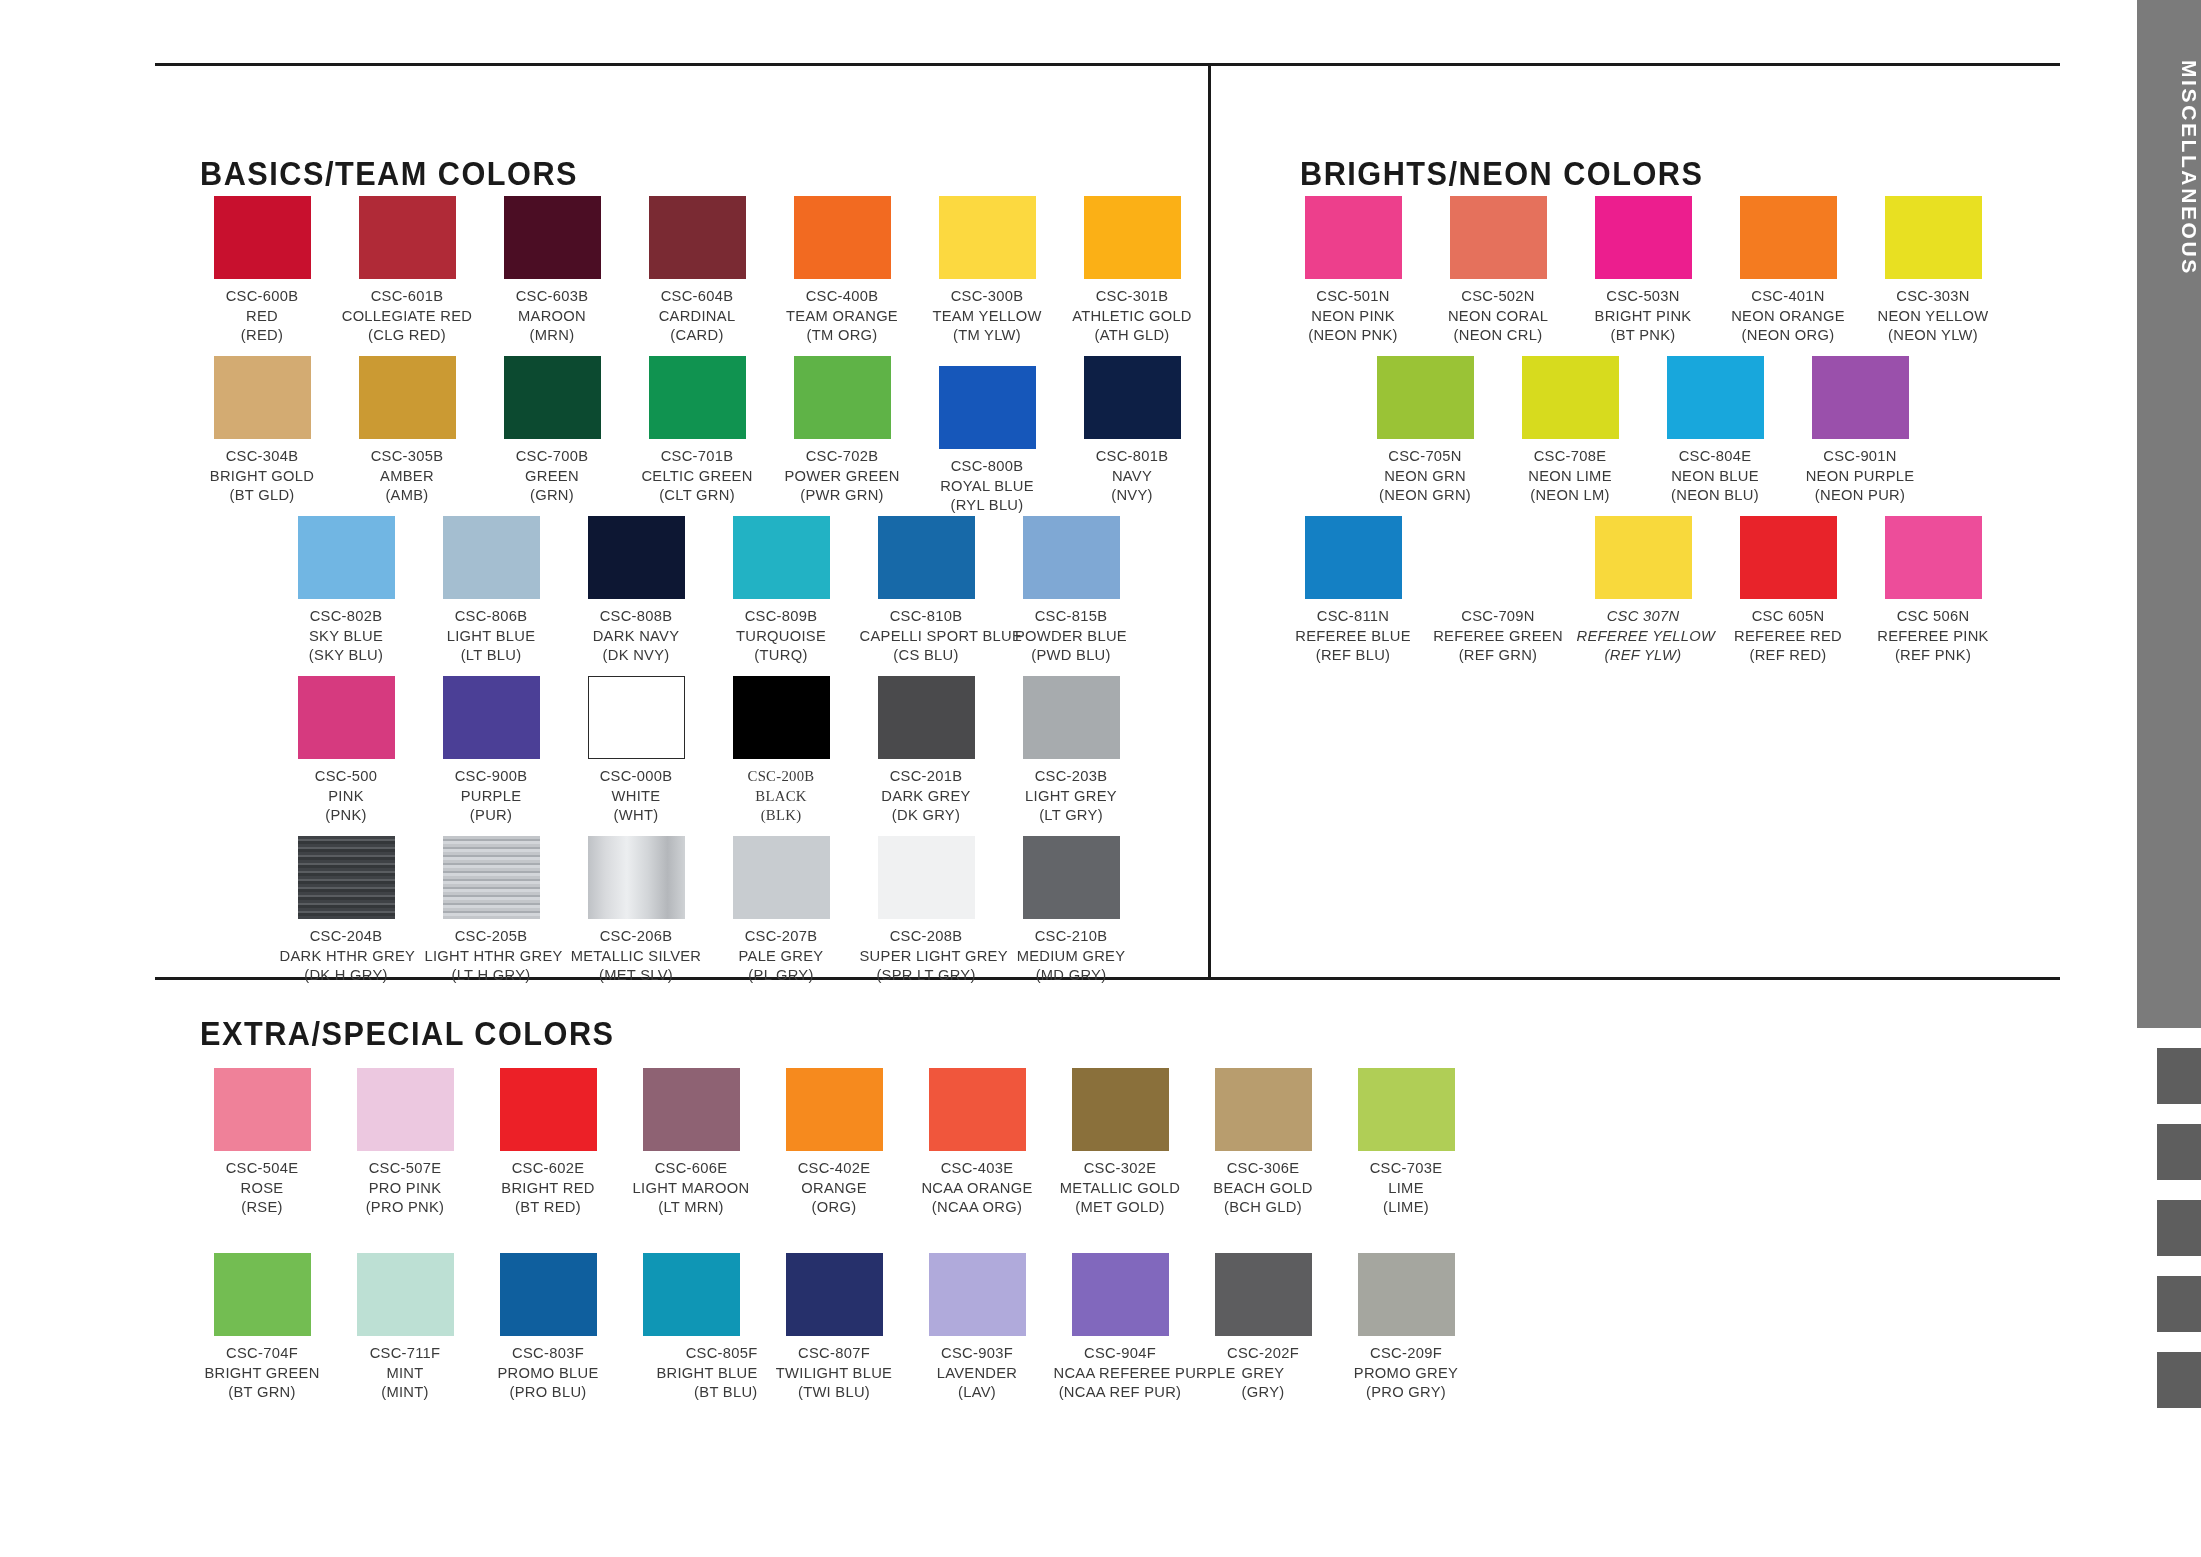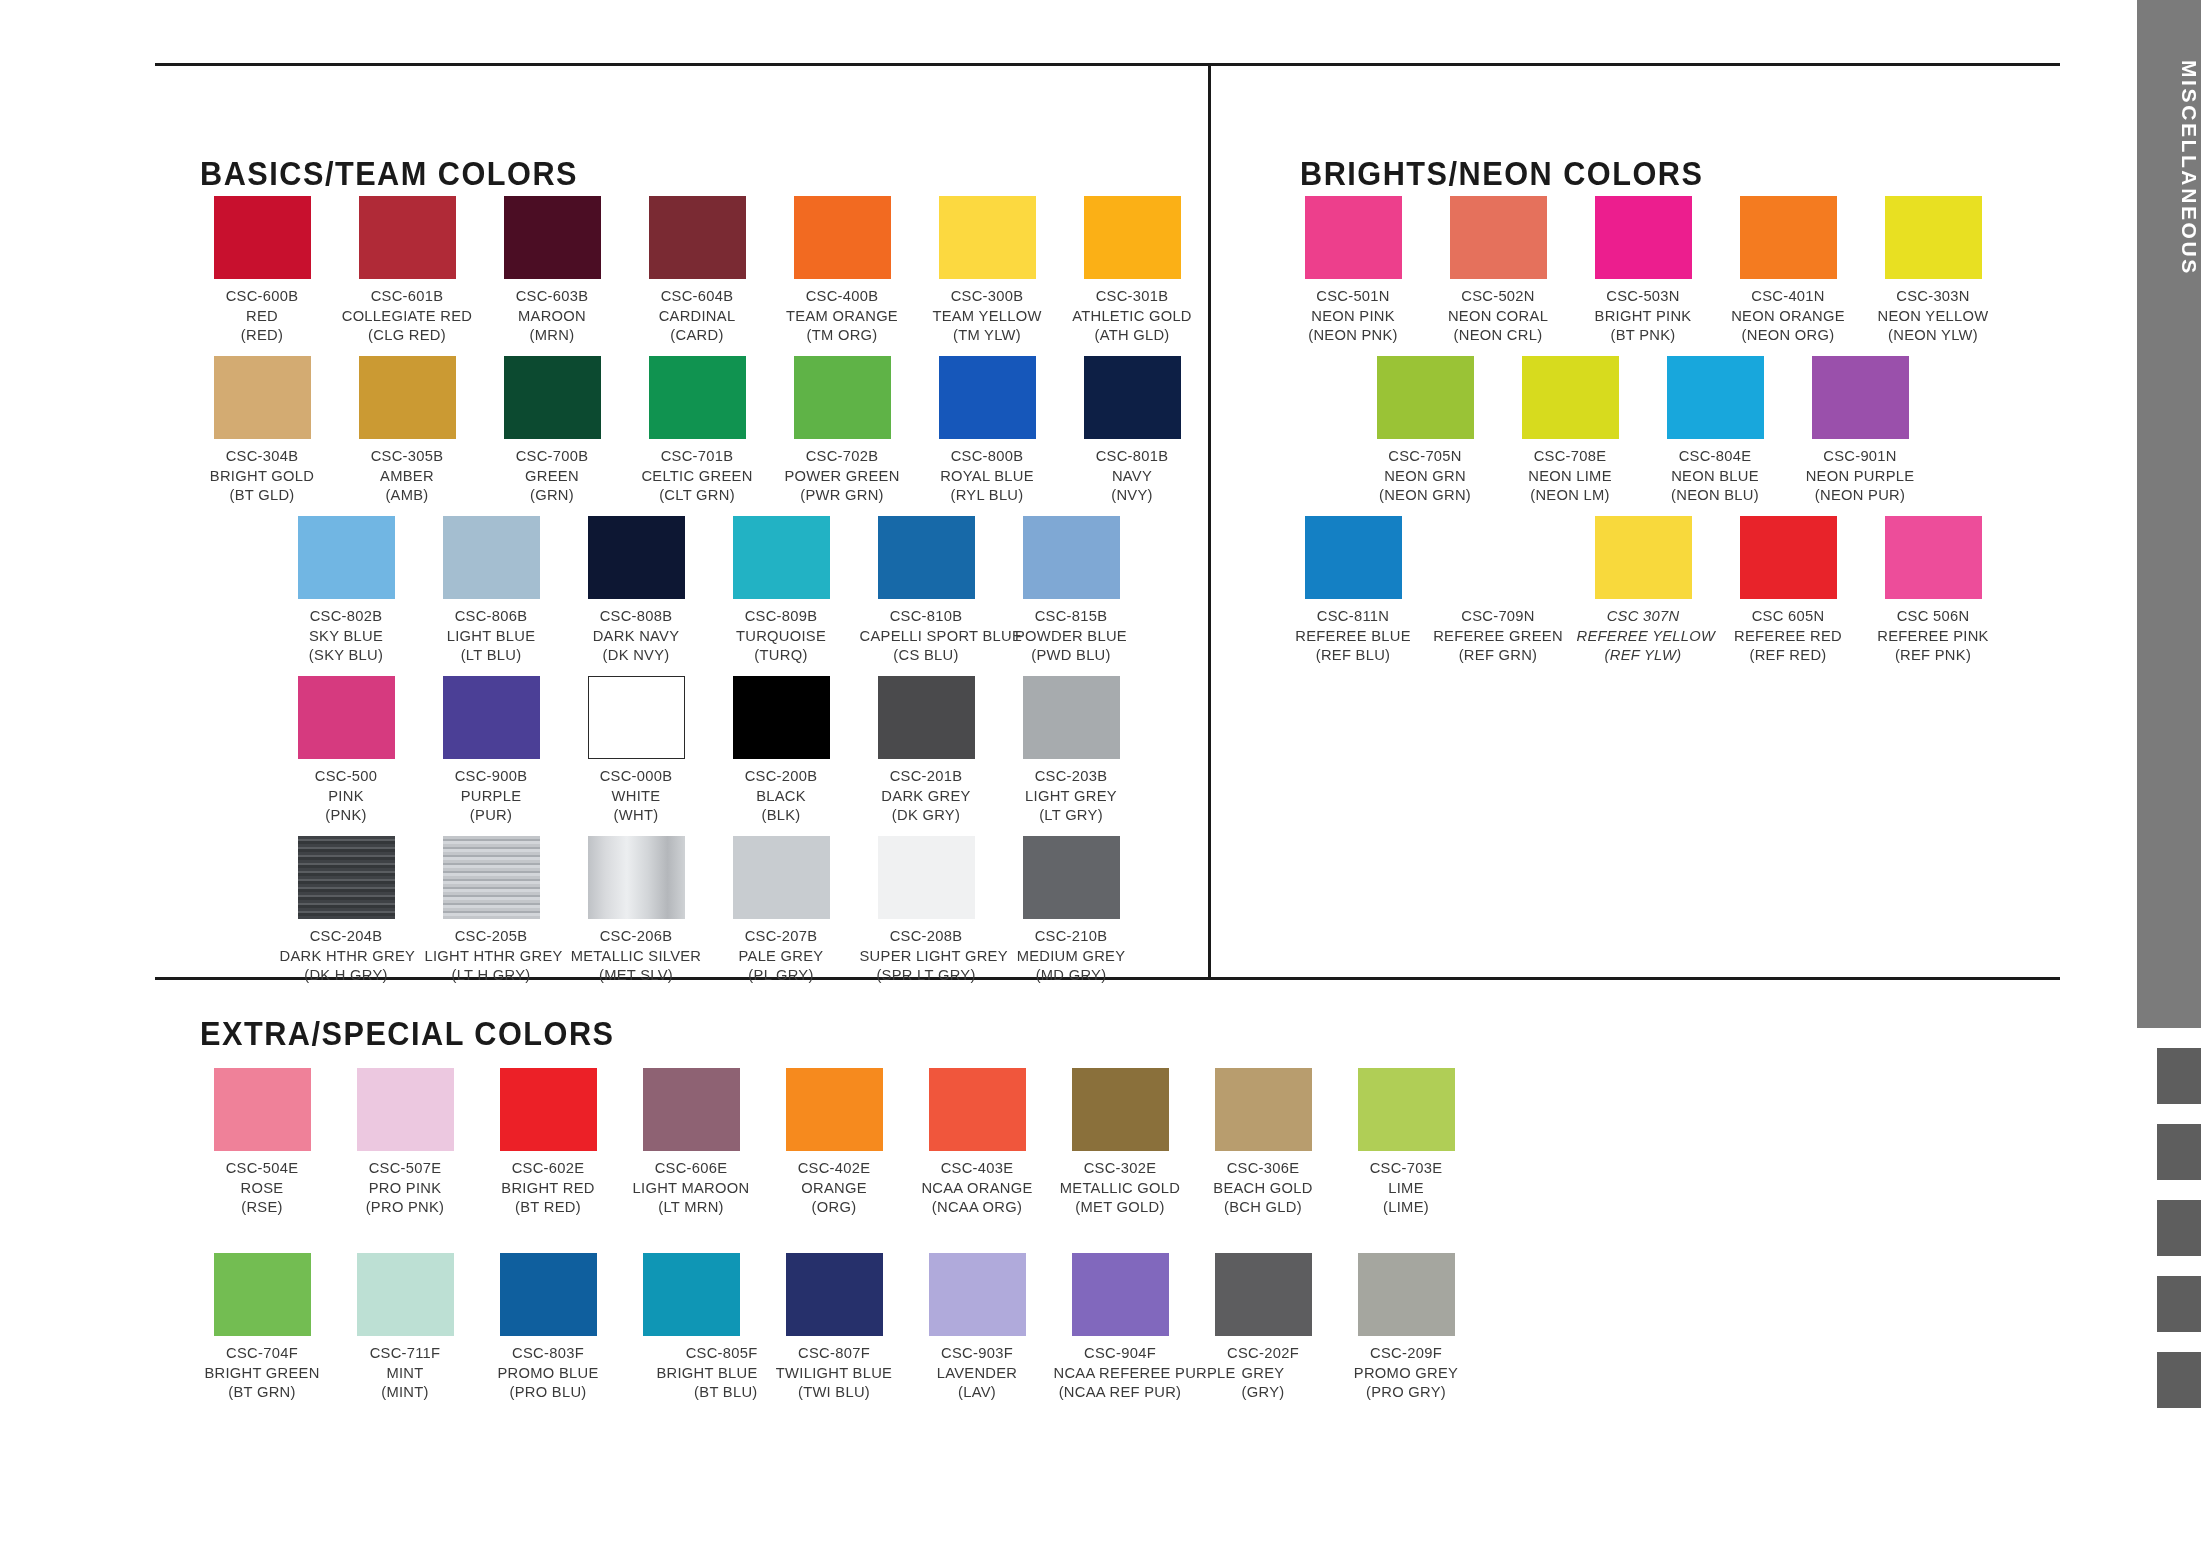--- a/index.html
+++ b/index.html
@@ -203,21 +203,21 @@
       </div>
     </div>
     <div class="cell" style="left: 642px; top: 160px;">
       <div class="chip" style="background: rgb(95, 179, 71);"></div>
       <div class="lbl">
         <span class="code">CSC-702B</span>
         <span class="nm">POWER GREEN</span>
         <span class="ab">(PWR GRN)</span>
       </div>
     </div>
-    <div class="cell" style="left: 787px; top: 160px; text-align: center;">
+    <div class="cell" style="left: 787px; top: 170px; text-align: center;">
       <div class="chip" style="background: rgb(22, 87, 186);"></div>
       <div class="lbl">
         <span class="code">CSC-800B</span>
         <span class="nm">ROYAL BLUE</span>
         <span class="ab">(RYL BLU)</span>
       </div>
     </div>
     <div class="cell" style="left: 932px; top: 160px;">
       <div class="chip" style="background: rgb(13, 31, 69);"></div>
       <div class="lbl">
@@ -291,21 +291,21 @@
       </div>
     </div>
     <div class="cell" style="left: 436px; top: 480px;">
       <div class="chip bordered" style="background: rgb(255, 255, 255);"></div>
       <div class="lbl">
         <span class="code">CSC-000B</span>
         <span class="nm">WHITE</span>
         <span class="ab">(WHT)</span>
       </div>
     </div>
-    <div class="cell" style="left: 581px; top: 480px;">
+    <div class="cell" style="left: 581px; top: 480px; font-family: Liberation Serif, serif;">
       <div class="chip" style="background: rgb(0, 0, 0);"></div>
       <div class="lbl">
         <span class="code">CSC-200B</span>
         <span class="nm">BLACK</span>
         <span class="ab">(BLK)</span>
       </div>
     </div>
     <div class="cell" style="left: 726px; top: 480px;">
       <div class="chip" style="background: rgb(74, 74, 76);"></div>
       <div class="lbl">

